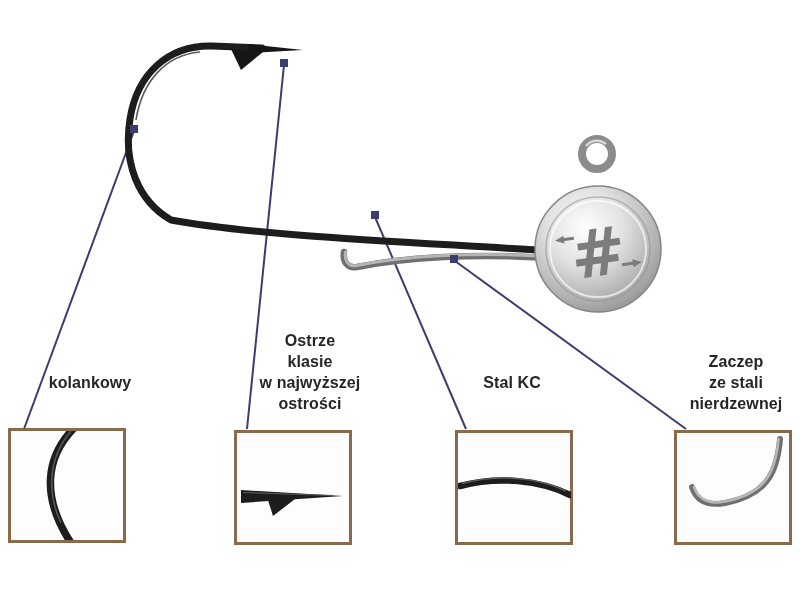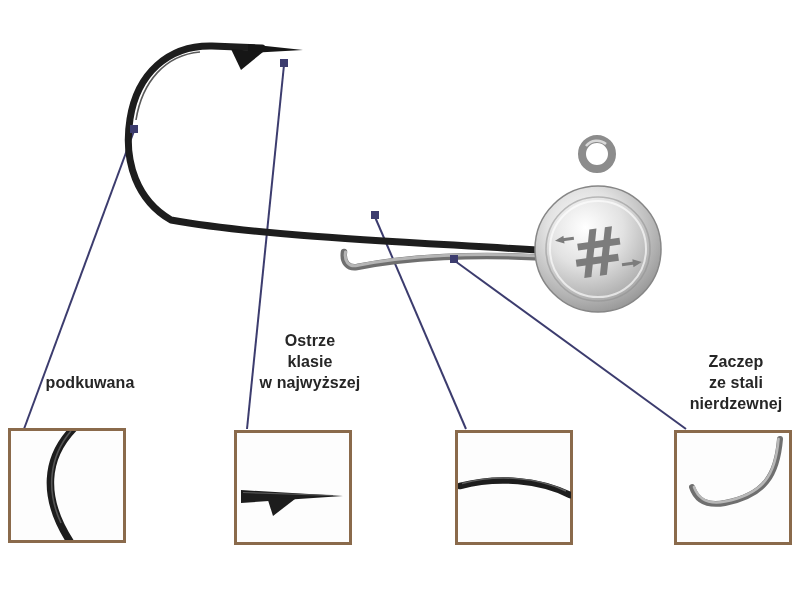--- a/index.html
+++ b/index.html
@@ -93,30 +93,32 @@
 
     <g>
       <rect class="callout-marker" x="130" y="125" width="8" height="8"></rect>
       <rect class="callout-marker" x="280" y="59" width="8" height="8"></rect>
       <rect class="callout-marker" x="371" y="211" width="8" height="8"></rect>
       <rect class="callout-marker" x="450" y="255" width="8" height="8"></rect>
     </g>
   </svg>
 
   <div class="callout-label" style="left:0px;top:372px;">
-    <span class="ln">podkuwana</span>
+    <span class="ln">kolankowy</span>
   </div>
 
   <div class="callout-label" style="left:220px;top:330px;">
     <span class="ln">Ostrze</span>
     <span class="ln">klasie</span>
     <span class="ln">w najwyższej</span>
+    <span class="ln">ostrości</span>
   </div>
 
   <div class="callout-label" style="left:422px;top:372px;">
+    <span class="ln">Stal KC</span>
   </div>
 
   <div class="callout-label" style="left:646px;top:351px;">
     <span class="ln">Zaczep</span>
     <span class="ln">ze stali</span>
     <span class="ln">nierdzewnej</span>
   </div>
 
   <div class="detail-box" style="left:8px;top:428px;">
     <svg width="112" height="109" viewBox="0 0 112 109">

